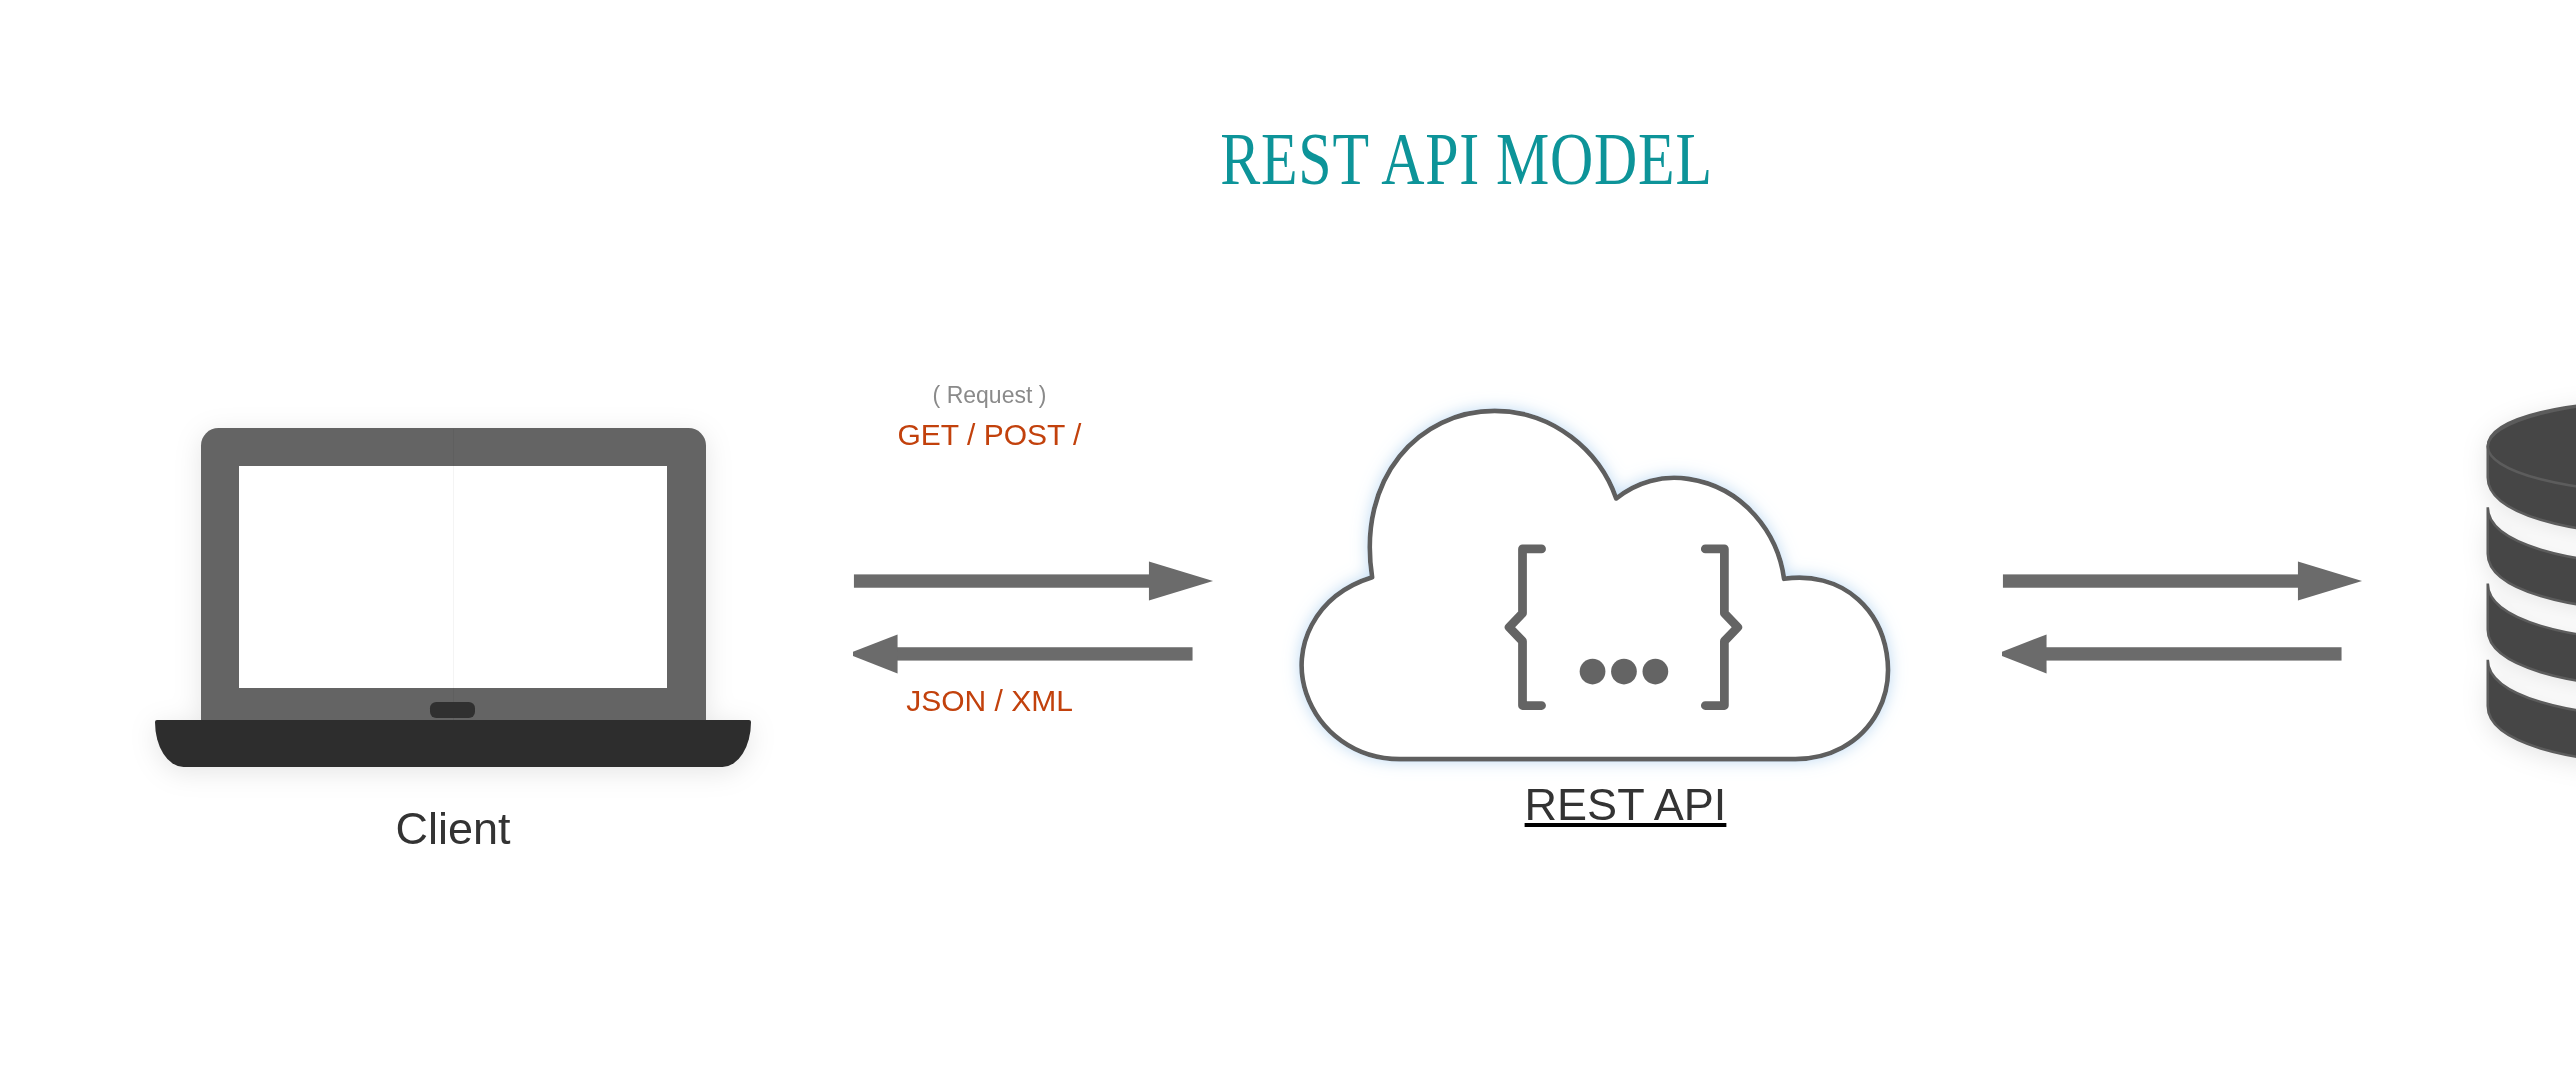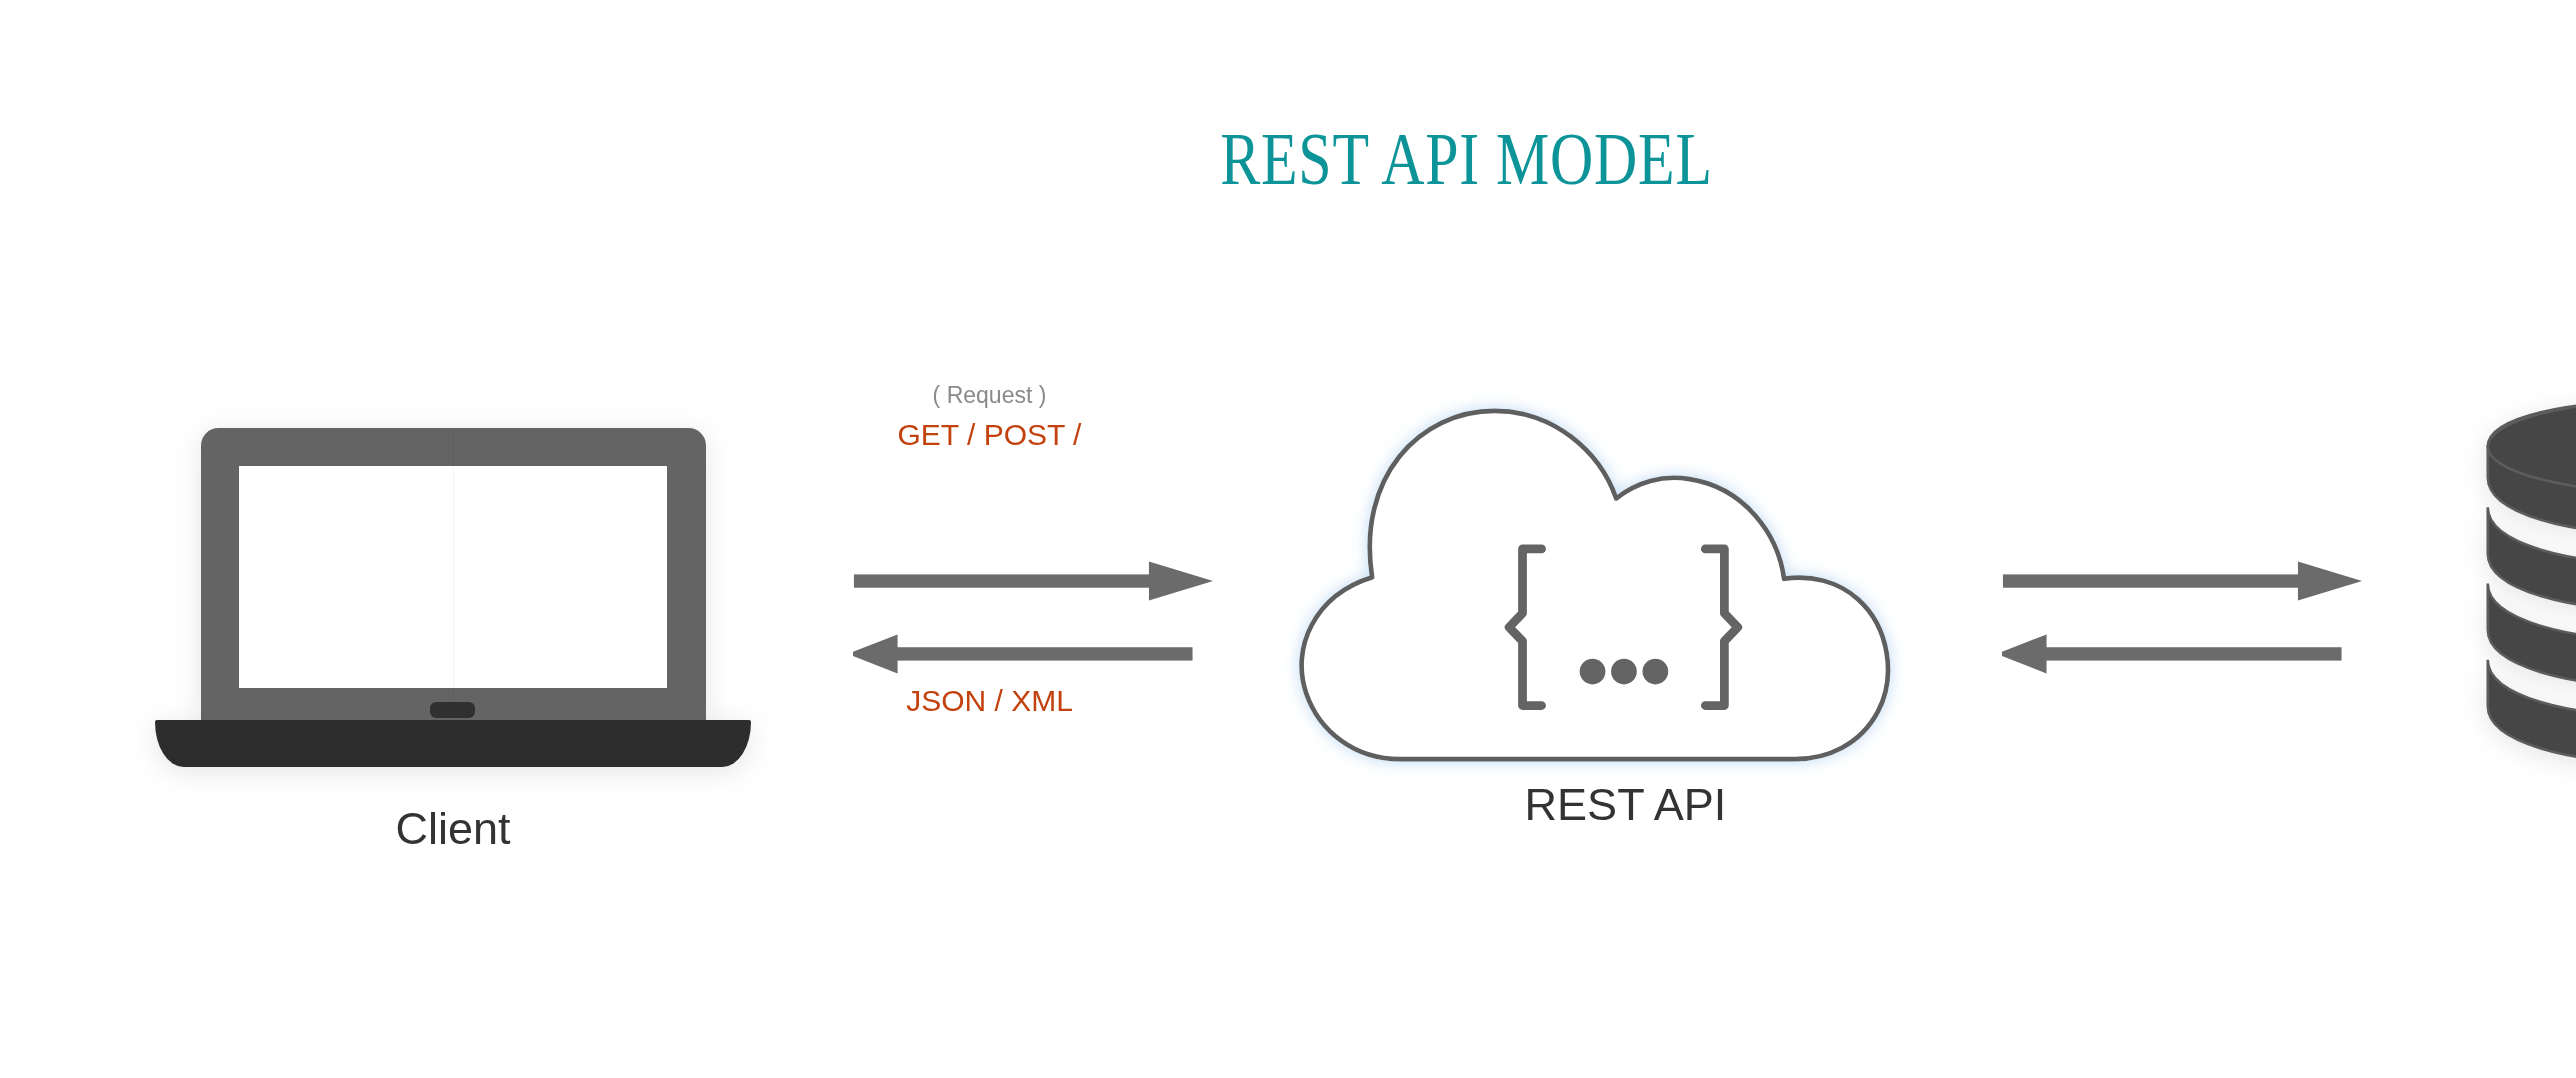--- a/index.html
+++ b/index.html
@@ -102,20 +102,21 @@
     background: #2d2d2d;
     border-radius: 2.1px 2.1px 31px 31px / 2.1px 2.1px 49px 49px;
   }
   #client-node .node-label { margin-top: 33px; }
 
   
   #api-node {
     left: 1265px;
     top: 379px;
     width: 721px;
+    text-decoration: underline;
   }
   .cloud-wrap {
     position: relative;
     width: 721px;
     height: 412px;
   }
   .cloud-svg {
     position: absolute;
     left: 0;
     top: 0;

